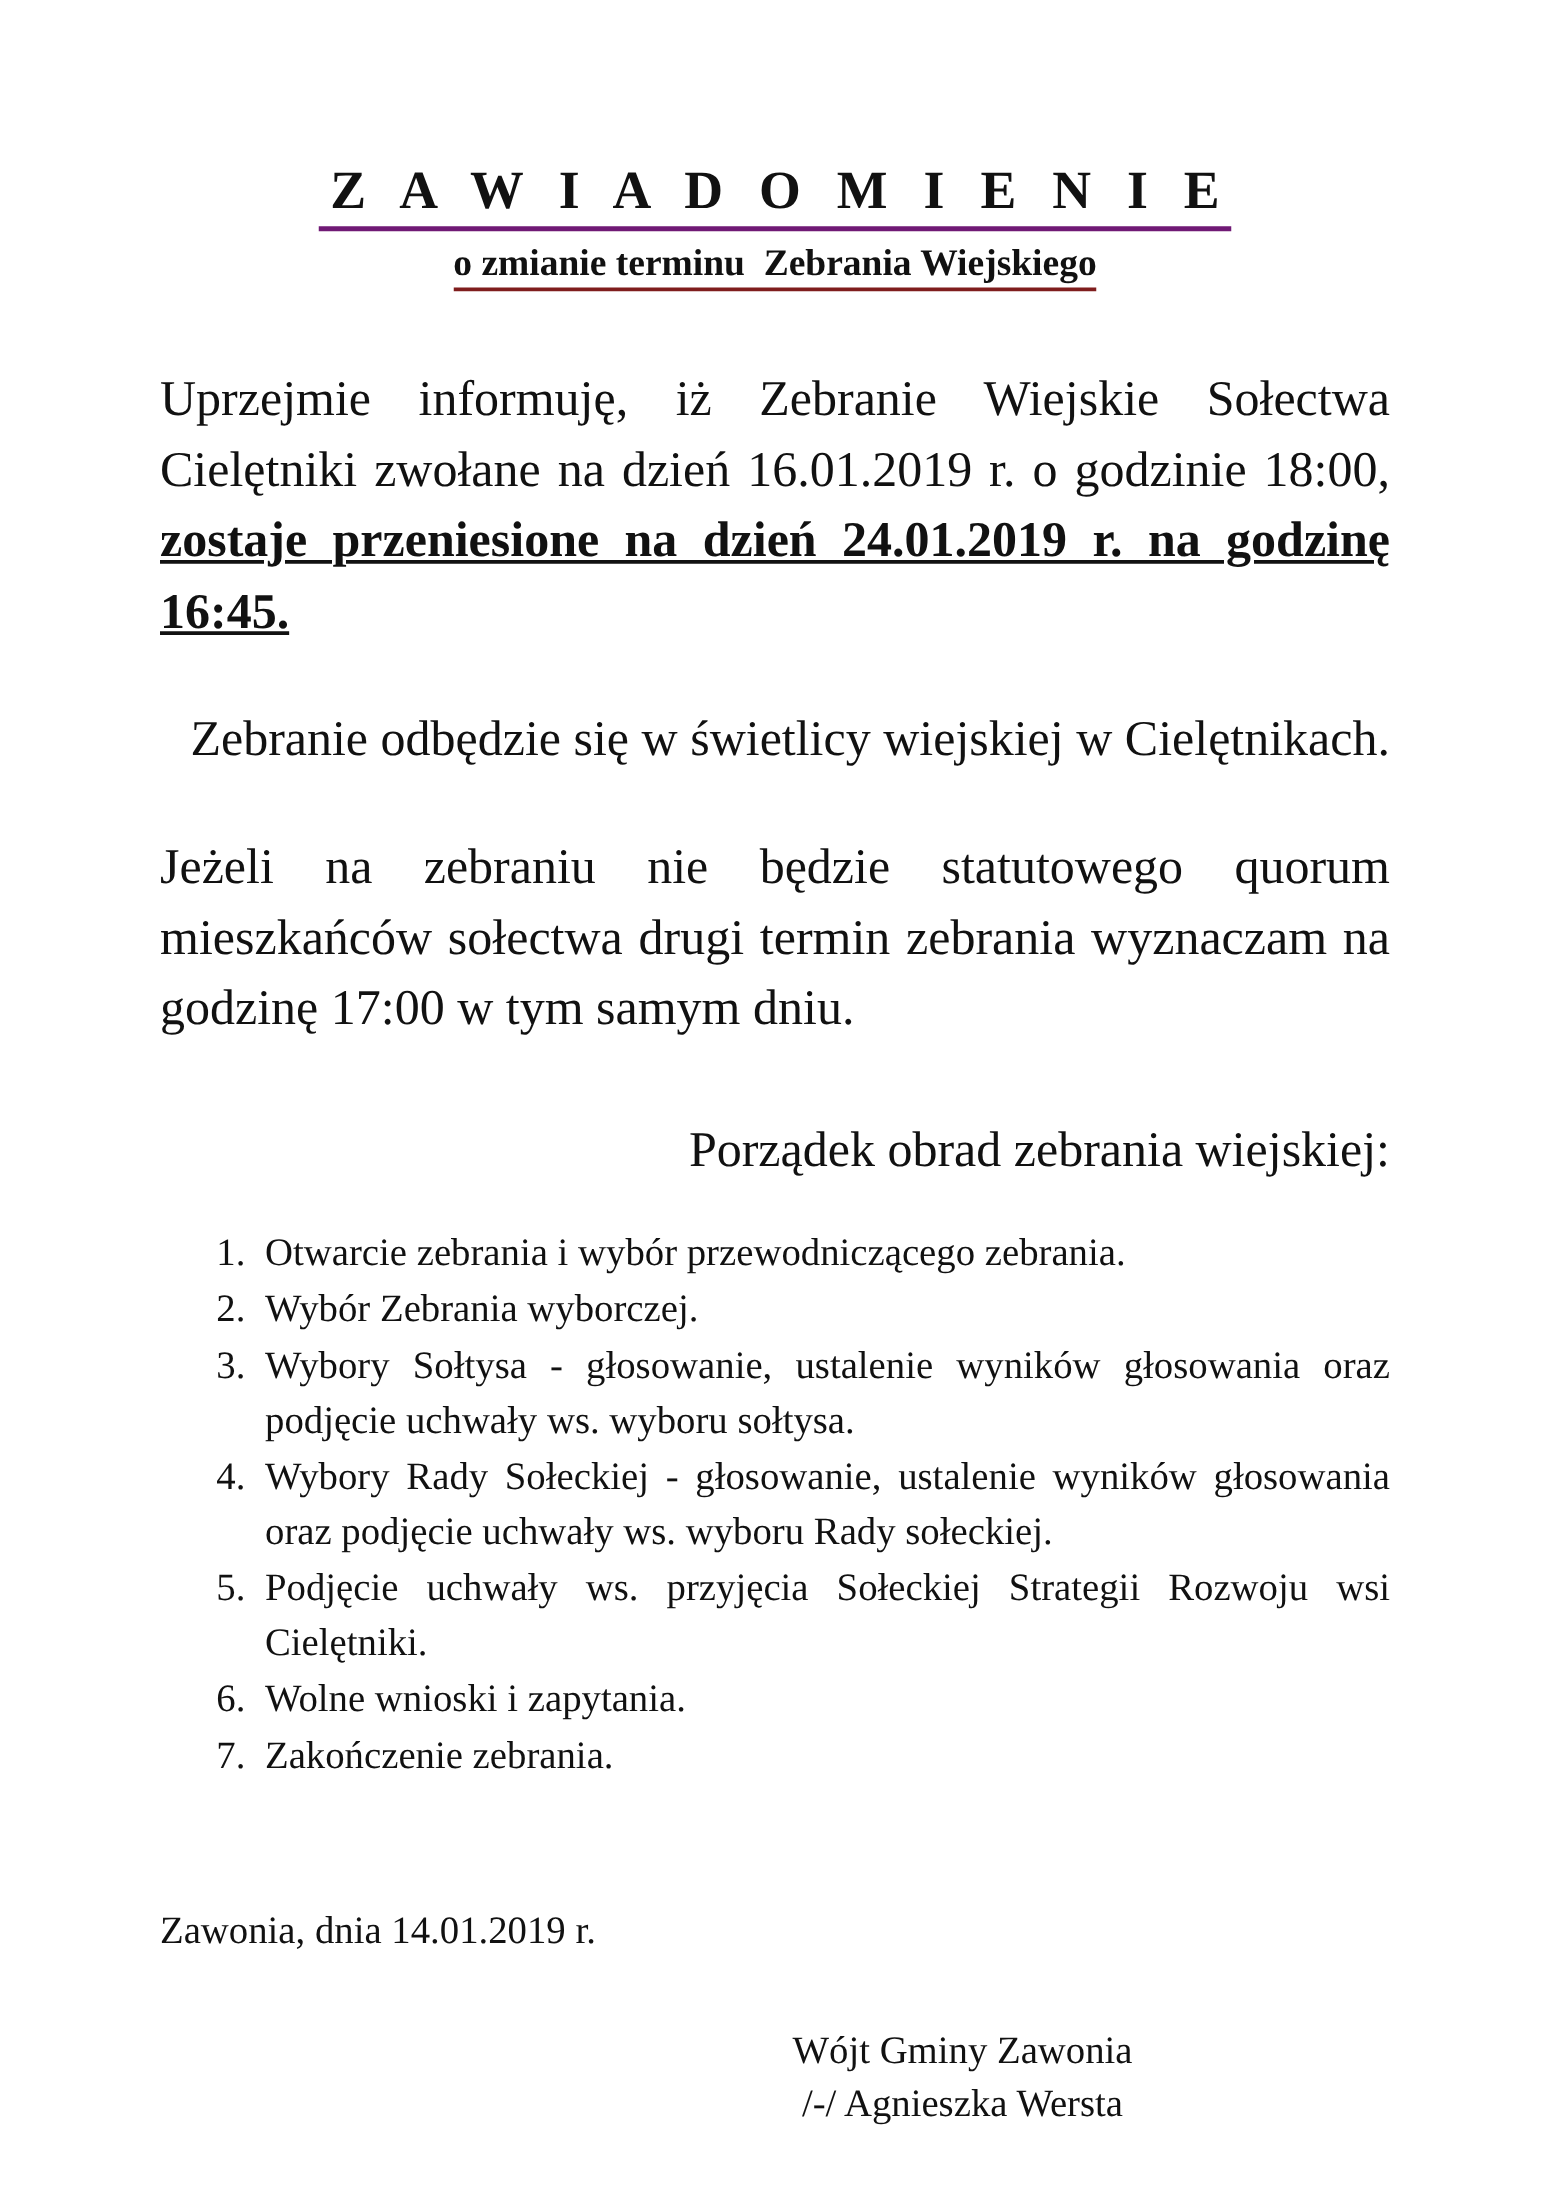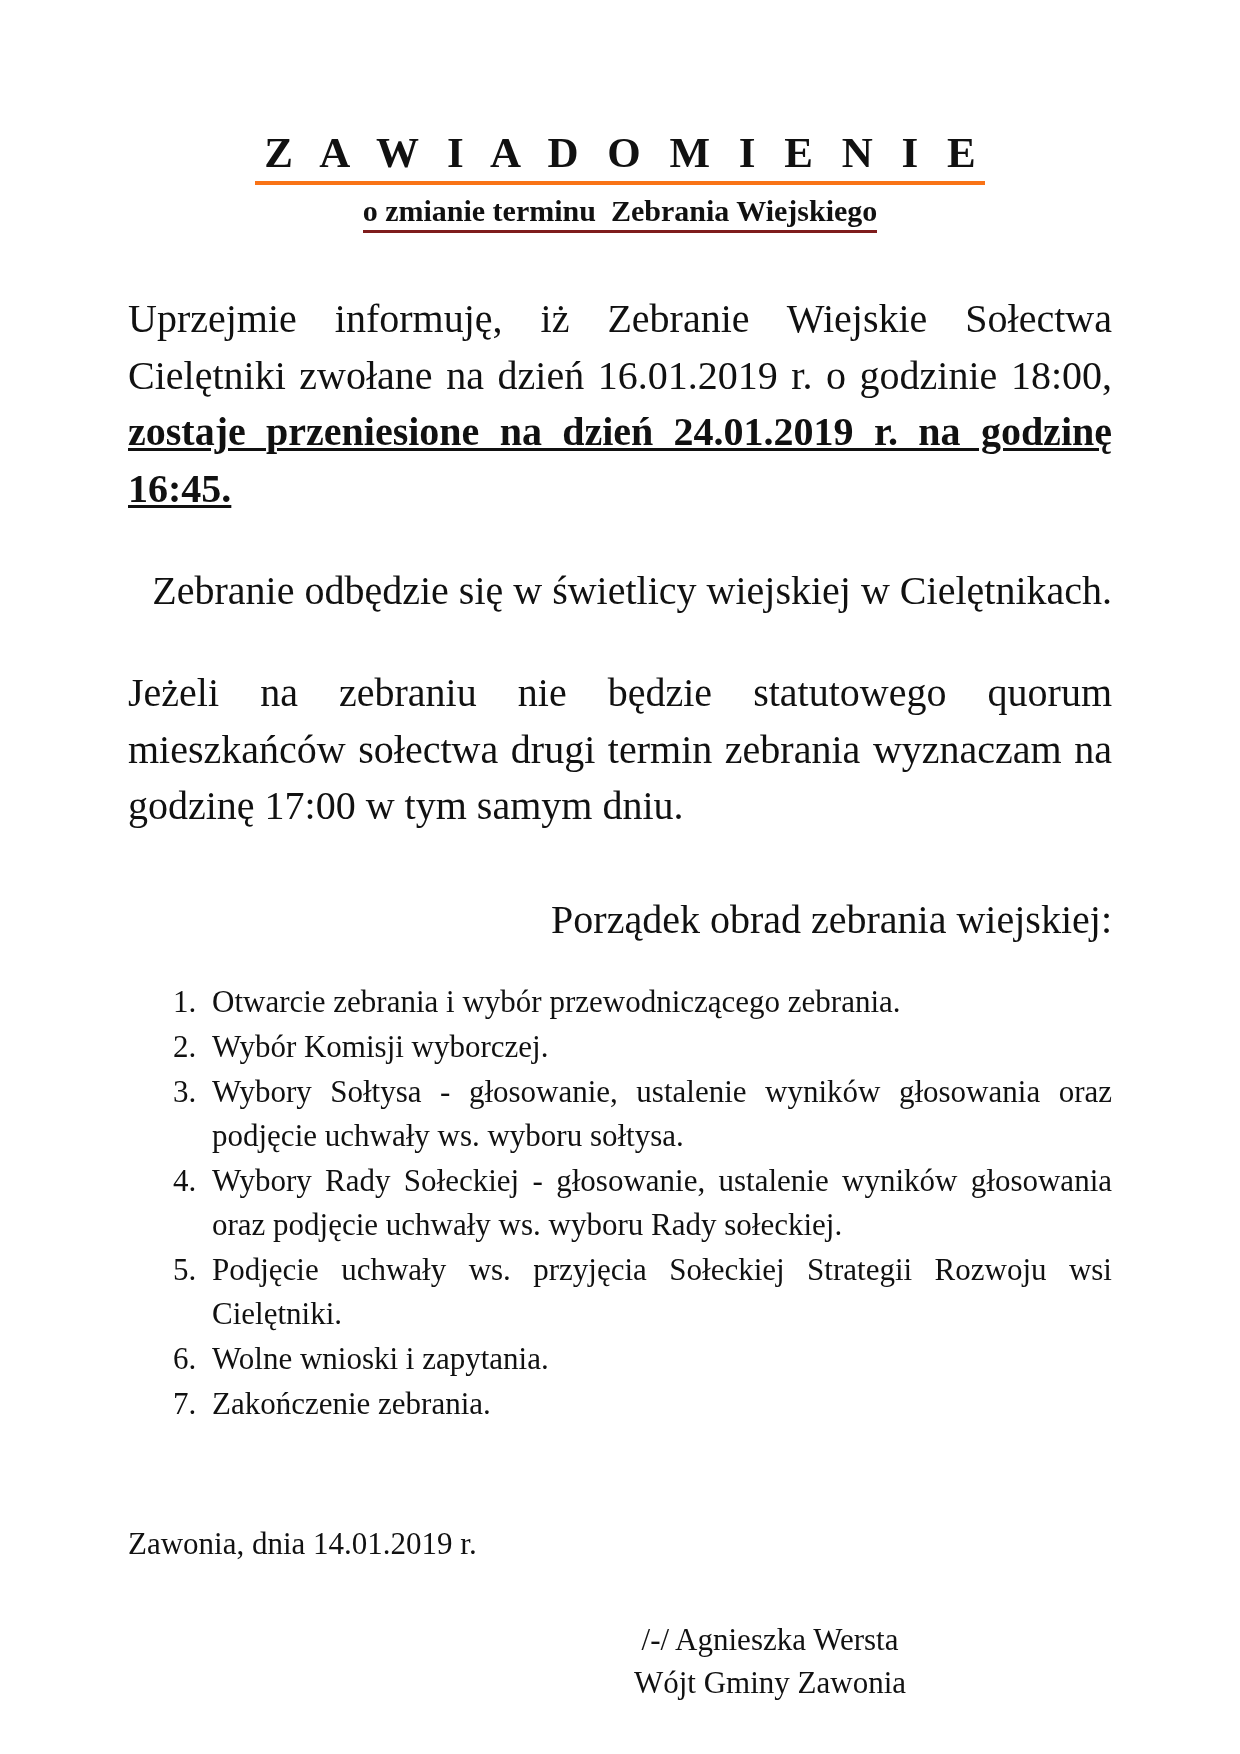--- a/index.html
+++ b/index.html
@@ -27,21 +27,21 @@
   .title-block {
     text-align: center;
     margin: 0 0 58px 0;
   }
   .doc-title {
     font-size: 43px;
     font-weight: bold;
     letter-spacing: 9px;
     line-height: 1.18;
     display: inline-block;
-    border-bottom: 4px solid #f97316;
+    border-bottom: 4px solid #701a75;
     padding-bottom: 2px;
     margin: 0 0 8px 0;
     text-indent: 9px;
   }
   .doc-subtitle {
     font-size: 30px;
     font-weight: bold;
     line-height: 1.2;
     display: inline-block;
     border-bottom: 3px solid #7f1d1d;
@@ -125,28 +125,28 @@
   <div class="spacer-sm"></div>
 
   <p class="para">Jeżeli na zebraniu nie będzie statutowego quorum mieszkańców sołectwa drugi termin zebrania wyznaczam na godzinę 17:00 w tym samym dniu.</p>
 
   <div class="spacer-md"></div>
 
   <p class="para last-left">Porządek obrad zebrania wiejskiej:</p>
 
   <ol class="agenda">
     <li>Otwarcie zebrania i wybór przewodniczącego zebrania.</li>
-    <li>Wybór Komisji wyborczej.</li>
+    <li>Wybór Zebrania wyborczej.</li>
     <li>Wybory Sołtysa - głosowanie, ustalenie wyników głosowania oraz podjęcie uchwały ws. wyboru sołtysa.</li>
     <li>Wybory Rady Sołeckiej - głosowanie, ustalenie wyników głosowania oraz podjęcie uchwały ws. wyboru Rady sołeckiej.</li>
     <li>Podjęcie uchwały ws. przyjęcia Sołeckiej Strategii Rozwoju wsi  Cielętniki.</li>
     <li>Wolne wnioski i zapytania.</li>
     <li>Zakończenie zebrania.</li>
   </ol>
 
   <p class="footer-date">Zawonia, dnia 14.01.2019 r.</p>
 
   <div class="signature">
+    <div>Wójt Gminy Zawonia</div>
     <div>/-/ Agnieszka Wersta</div>
-    <div>Wójt Gminy Zawonia</div>
   </div>
 
 </div>
 
 </body></html>

